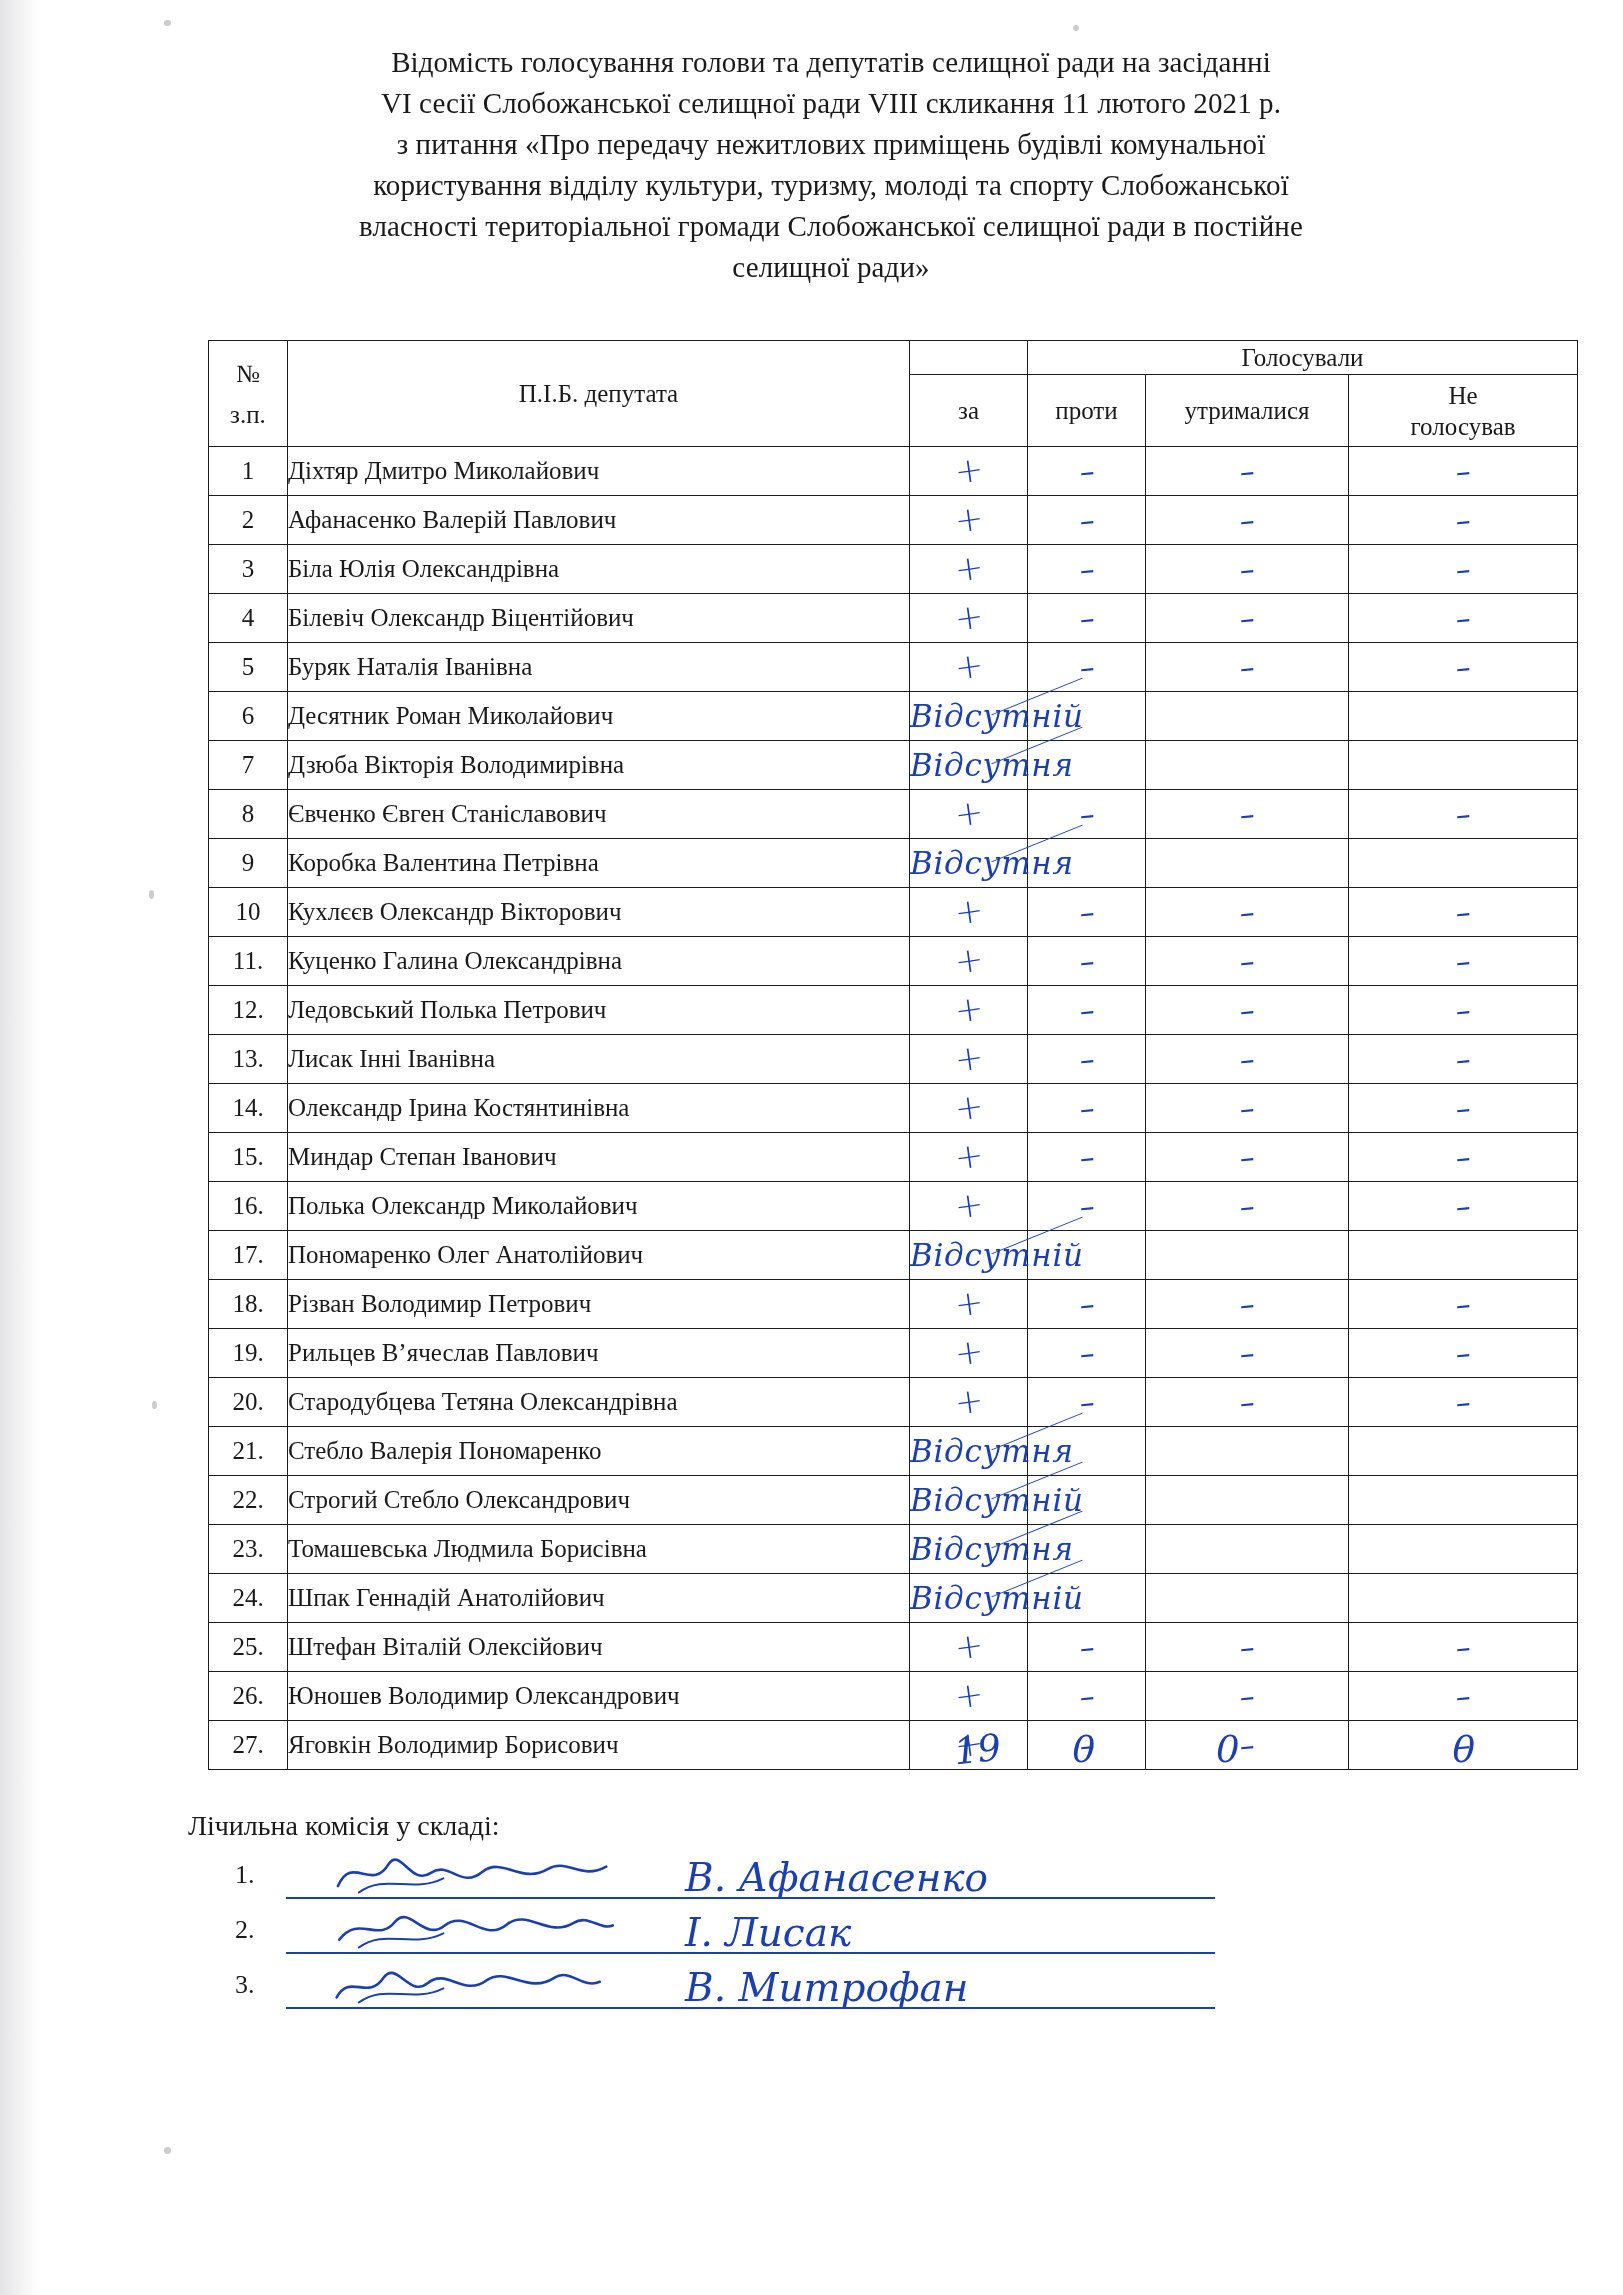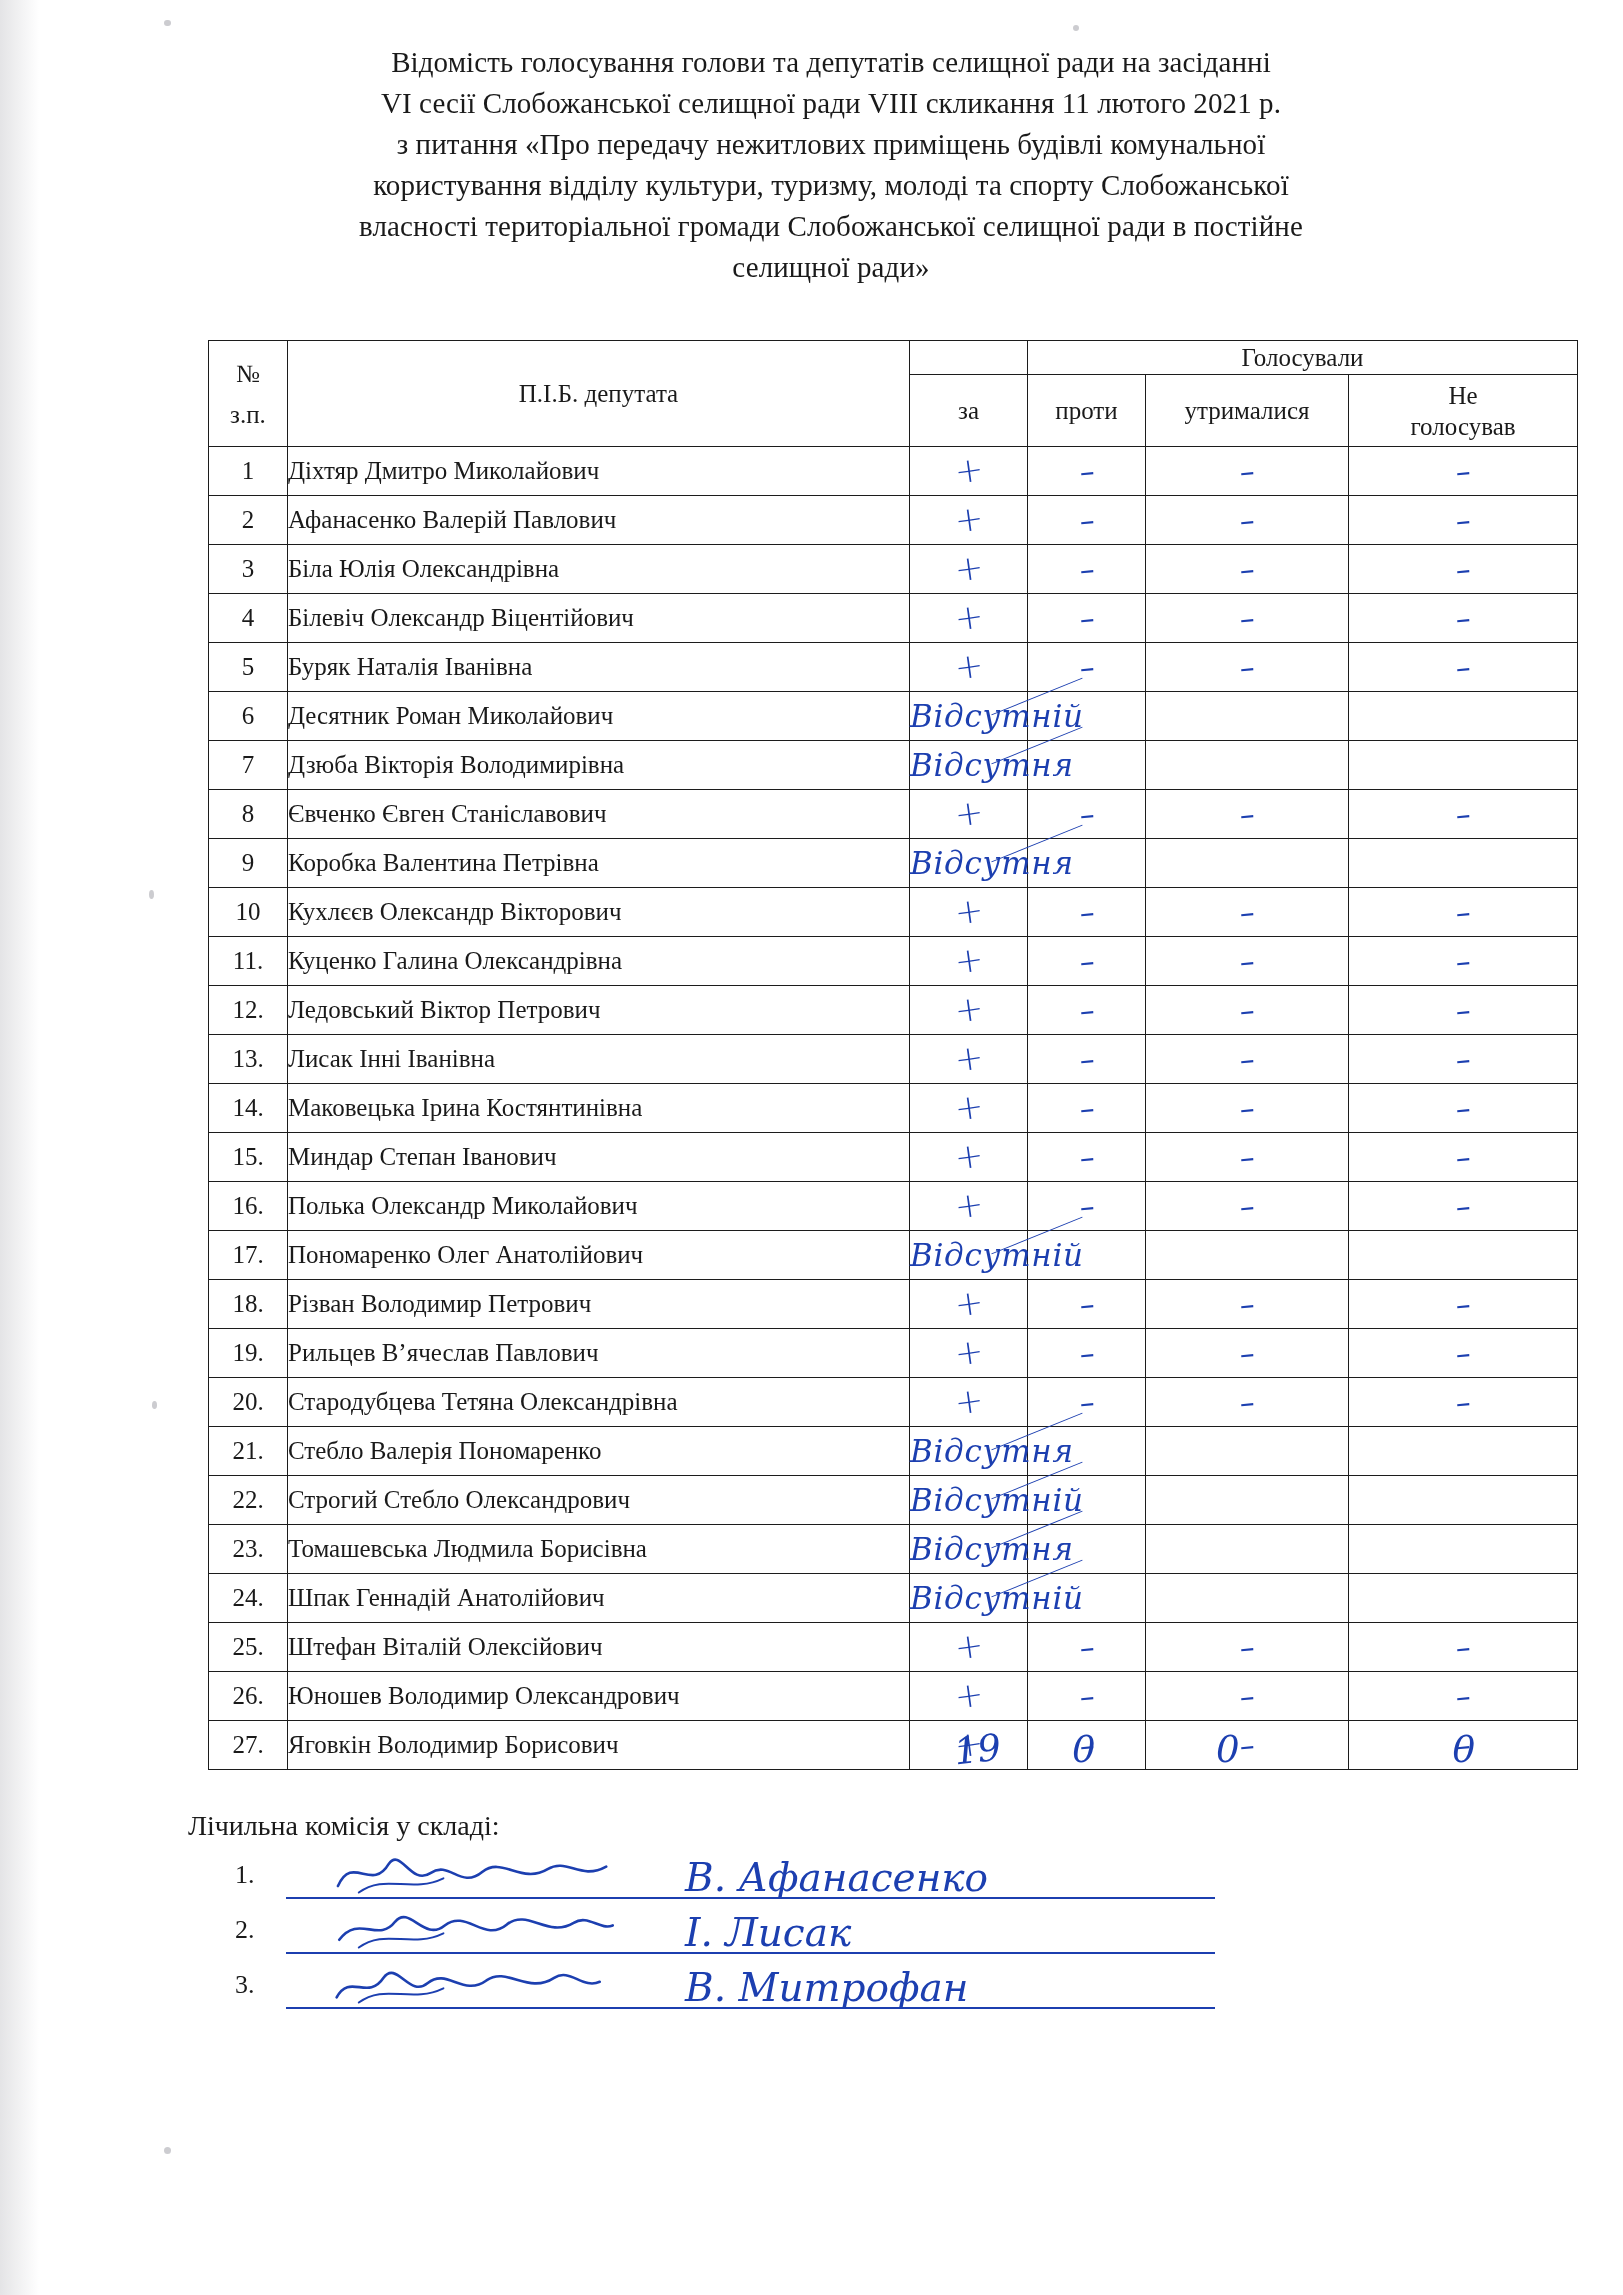--- a/index.html
+++ b/index.html
@@ -417,21 +417,21 @@
             </td>
             <td class="mark">
               <span class="hw dash">–</span>
             </td>
             <td class="mark">
               <span class="hw dash">–</span>
             </td>
           </tr>
           <tr>
             <td class="num">12.</td>
-            <td class="name">Ледовський Віктор Петрович</td>
+            <td class="name">Ледовський Полька Петрович</td>
             <td class="mark">
               <span class="hw plus">+</span>
             </td>
             <td class="mark">
               <span class="hw dash">–</span>
             </td>
             <td class="mark">
               <span class="hw dash">–</span>
             </td>
             <td class="mark">
@@ -449,21 +449,21 @@
             </td>
             <td class="mark">
               <span class="hw dash">–</span>
             </td>
             <td class="mark">
               <span class="hw dash">–</span>
             </td>
           </tr>
           <tr>
             <td class="num">14.</td>
-            <td class="name">Маковецька Ірина Костянтинівна</td>
+            <td class="name">Олександр Ірина Костянтинівна</td>
             <td class="mark">
               <span class="hw plus">+</span>
             </td>
             <td class="mark">
               <span class="hw dash">–</span>
             </td>
             <td class="mark">
               <span class="hw dash">–</span>
             </td>
             <td class="mark">

